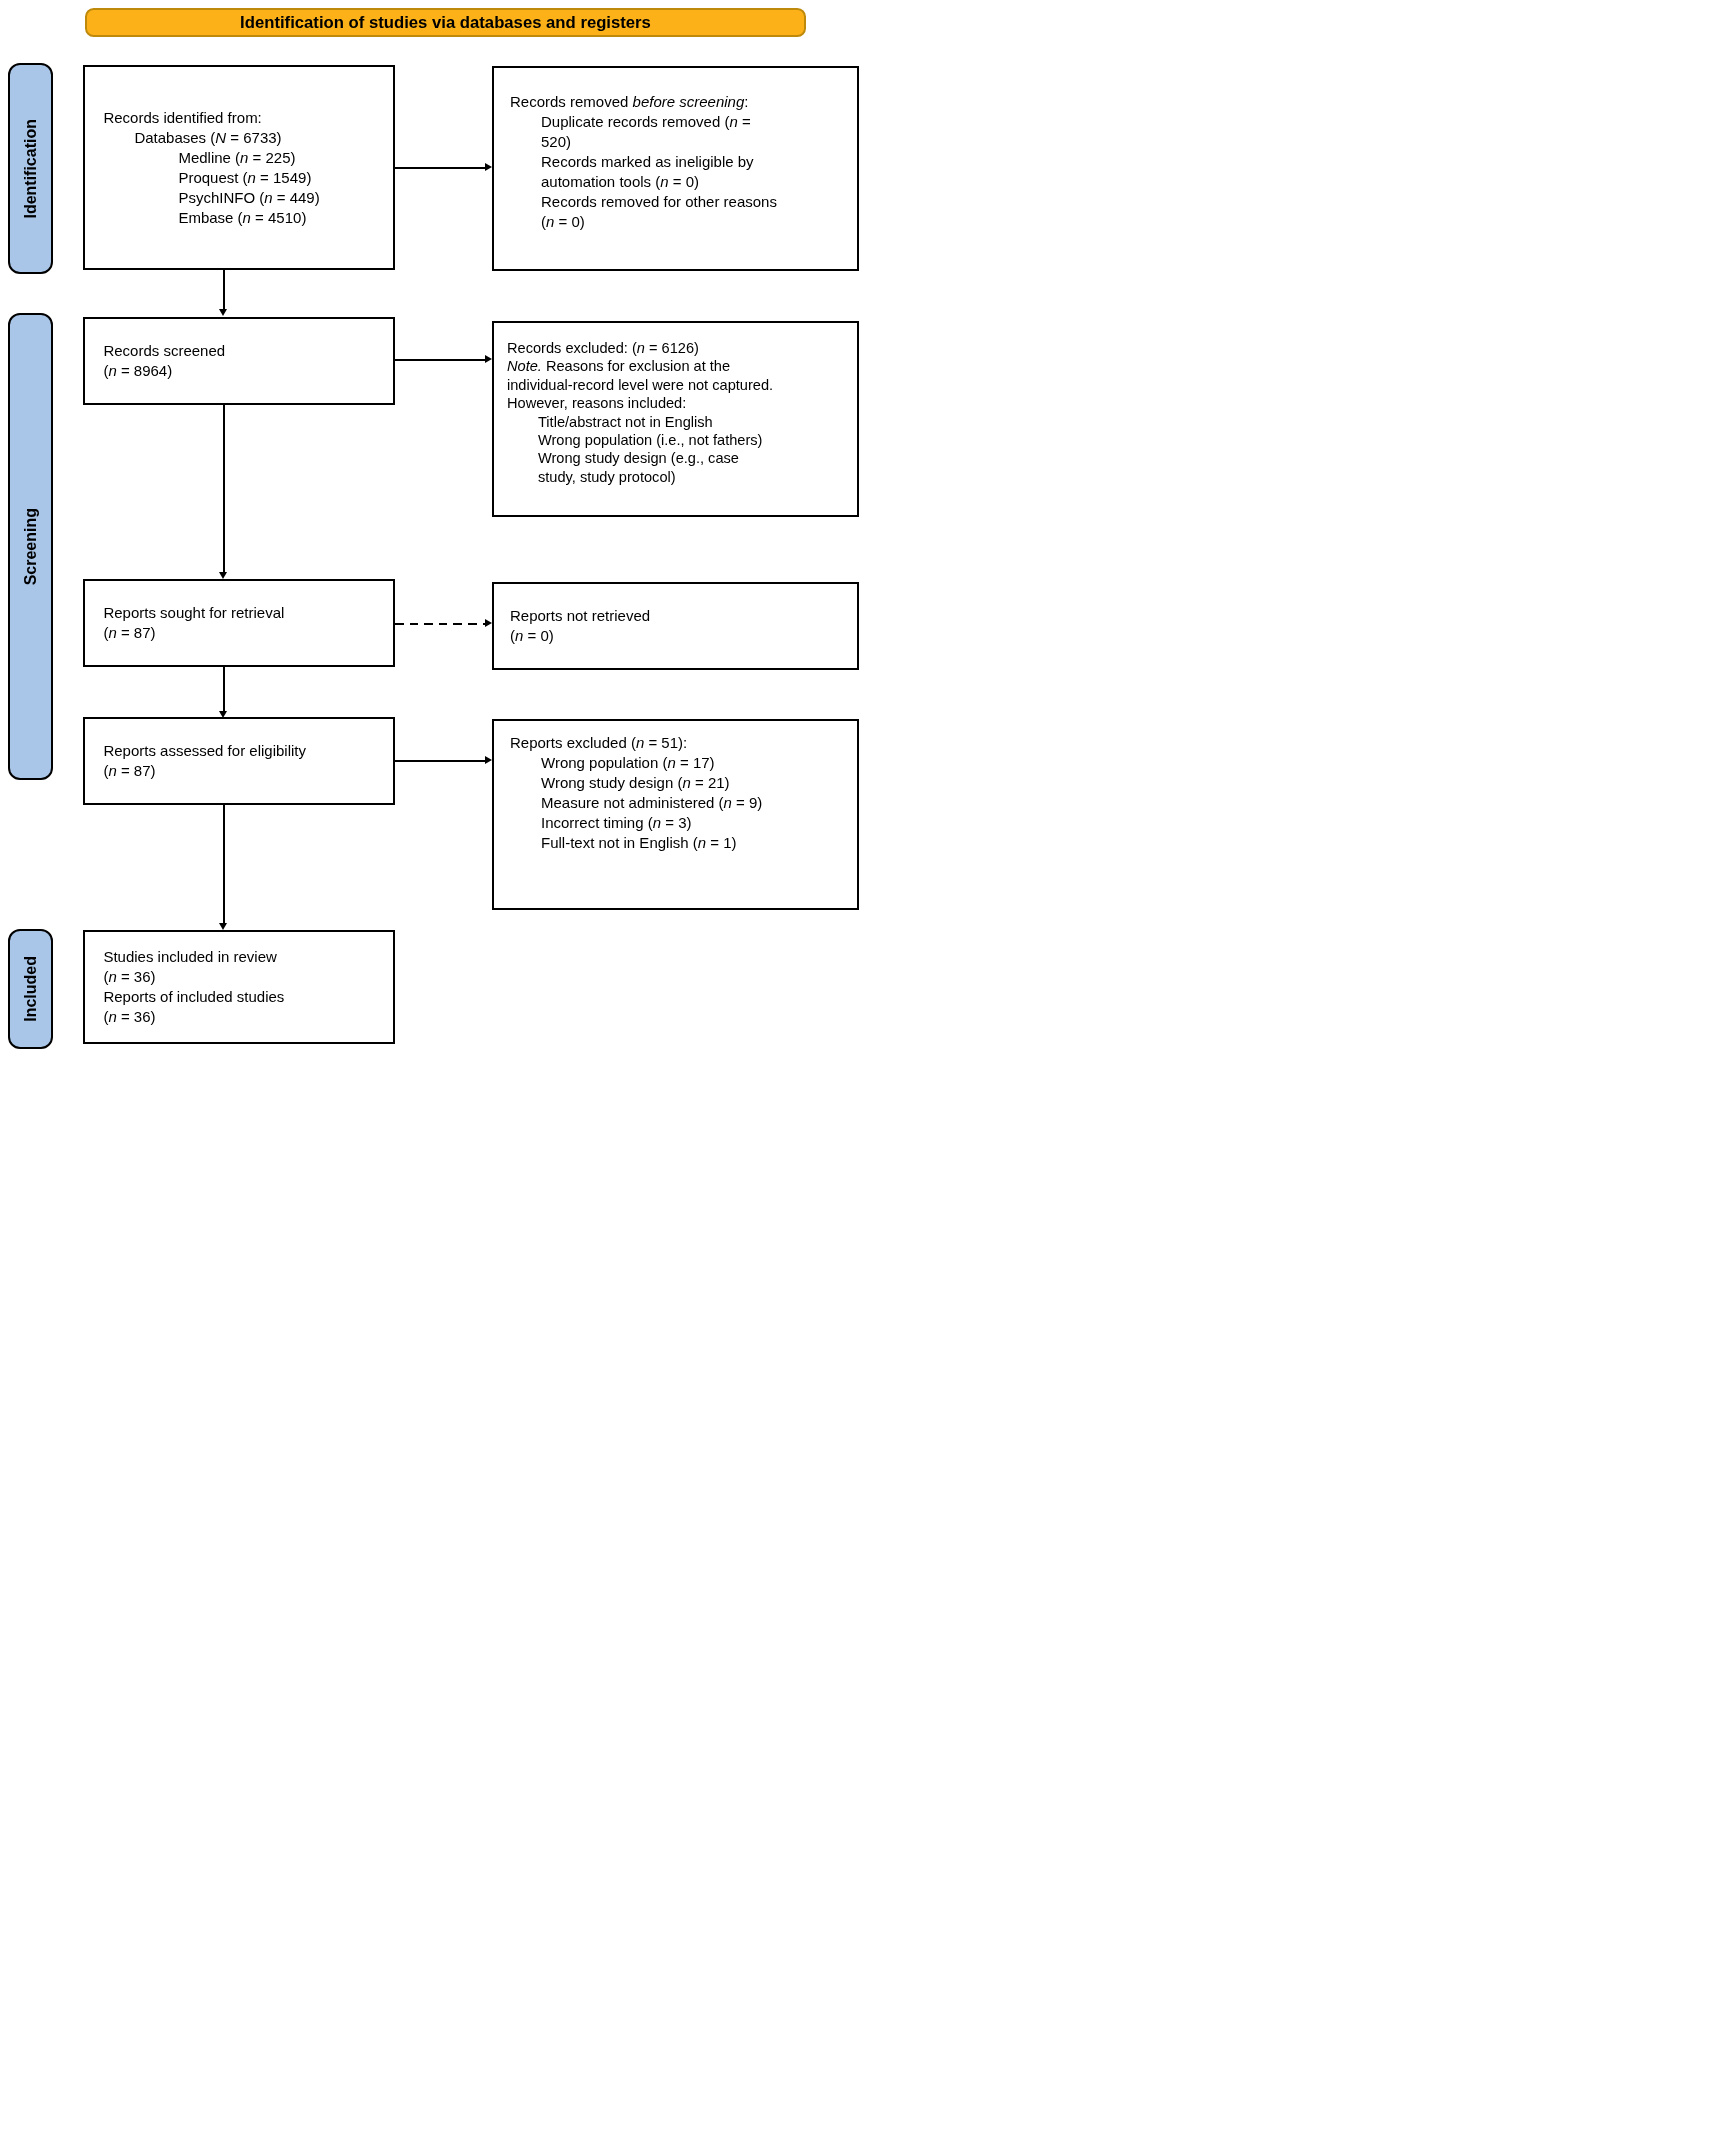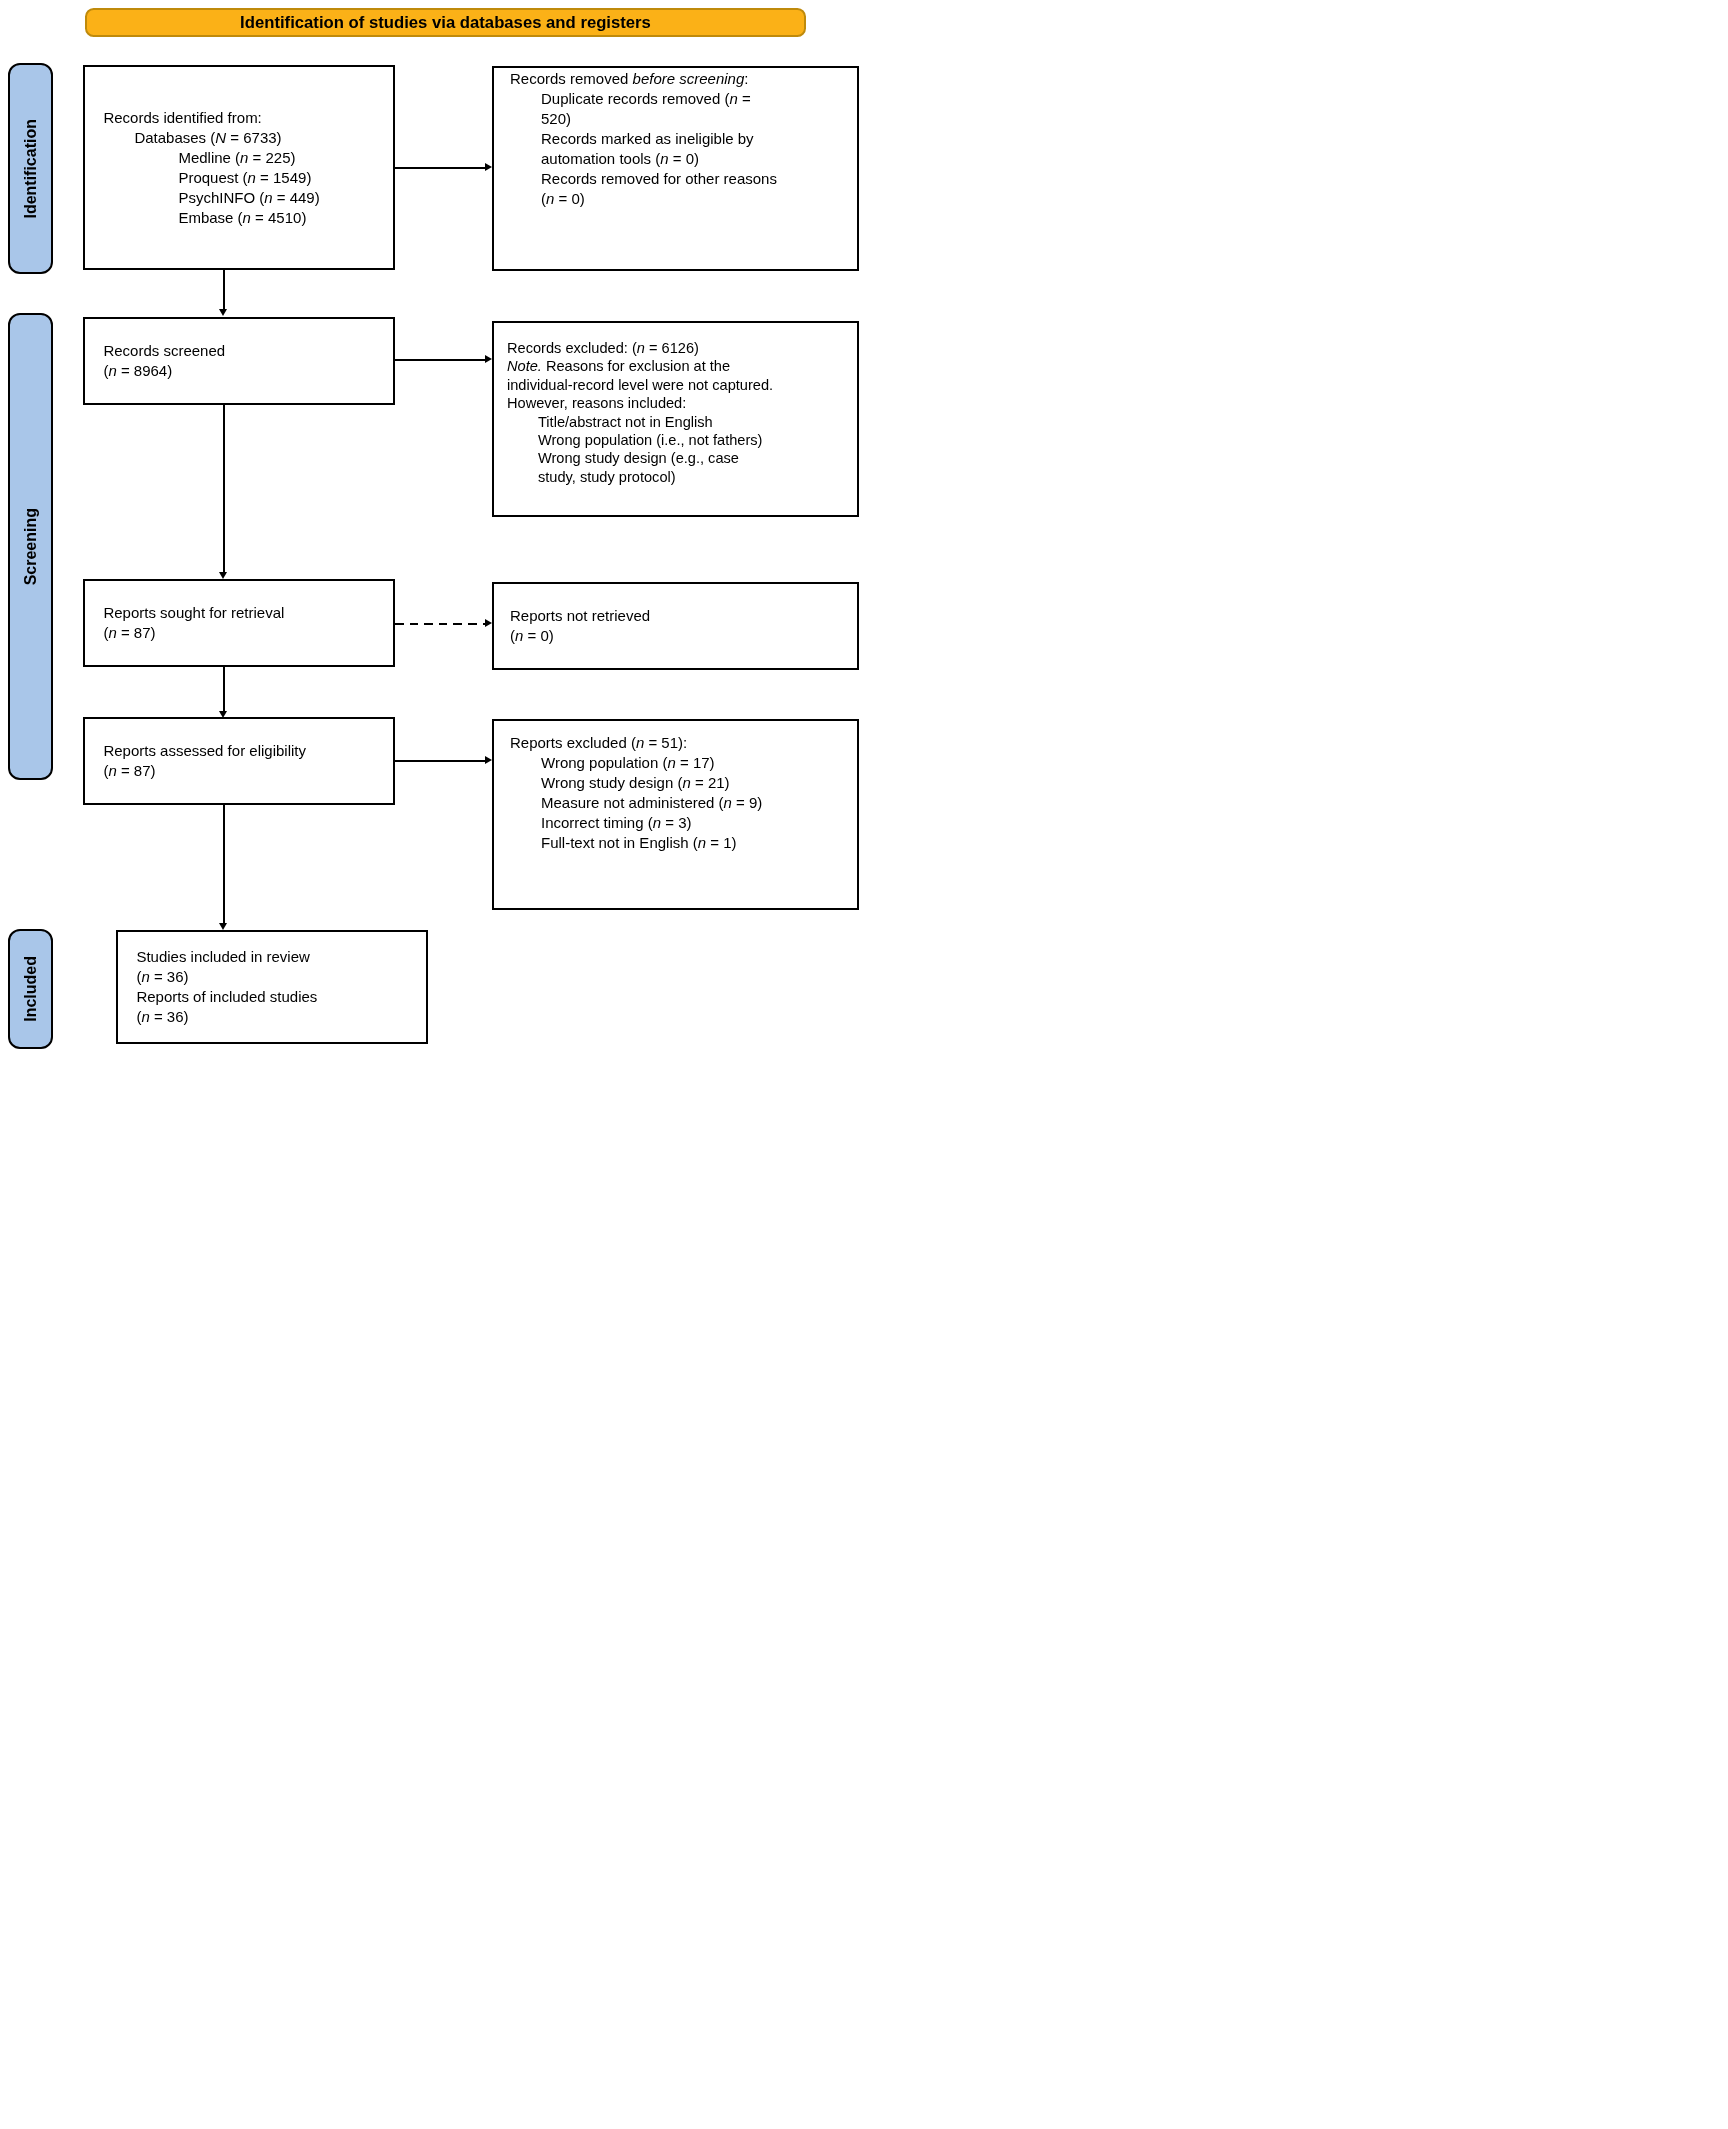--- a/index.html
+++ b/index.html
@@ -22,21 +22,21 @@
     border:2.7px solid var(--line-color);border-radius:12px;display:flex;align-items:center;justify-content:center;
     box-sizing:border-box;}
   .vtext{writing-mode:vertical-rl;transform:rotate(180deg);font-weight:bold;font-size:16px;white-space:nowrap;}
 
   .box{position:absolute;background:var(--box-background);border:2.7px solid var(--line-color);
     box-sizing:border-box;display:flex;flex-direction:column;justify-content:center;}
   .box .content{font-size:15px;line-height:20px;}
   .box.left-col{padding:0 9.7px 0 18.4px;}
   .box.right-col{padding:0 10.8px 0 16px;}
   .box.top-align{justify-content:flex-start;}
-  .box.pt34{padding-top:1px;}
+  .box.pt34{padding-top:24px;}
   .box.pt30{padding-top:16px;}
   .box.pt46{padding-top:12px;}
   .box.small-text .content{font-size:14.6px;line-height:18.4px;}
   .line{white-space:normal;}
   .line.i0{padding-left:0;}
   .line.i1{padding-left:31px;}
   .line.i2{padding-left:75px;}
   em{font-style:italic;}
 
   .varrow{position:absolute;width:9.7px;}
@@ -89,21 +89,21 @@
         <div class="line i0"><span>Reports sought for retrieval</span></div>
         <div class="line i0"><span>(</span><em>n</em><span> = 87)</span></div>
       </div>
   </div>
   <div class="box left-col" style="left:83px;top:717px;width:312px;height:88px;">
     <div class="content">
         <div class="line i0"><span>Reports assessed for eligibility</span></div>
         <div class="line i0"><span>(</span><em>n</em><span> = 87)</span></div>
       </div>
   </div>
-  <div class="box left-col" style="left:83px;top:930px;width:312px;height:114px;margin-left:33px;">
+  <div class="box left-col" style="left:83px;top:930px;width:312px;height:114px;">
     <div class="content">
         <div class="line i0"><span>Studies included in review</span></div>
         <div class="line i0"><span>(</span><em>n</em><span> = 36)</span></div>
         <div class="line i0"><span>Reports of included studies</span></div>
         <div class="line i0"><span>(</span><em>n</em><span> = 36)</span></div>
       </div>
   </div>
 
   <div class="box right-col top-align pt34" style="left:492px;top:66px;width:367px;height:205px;">
     <div class="content">

